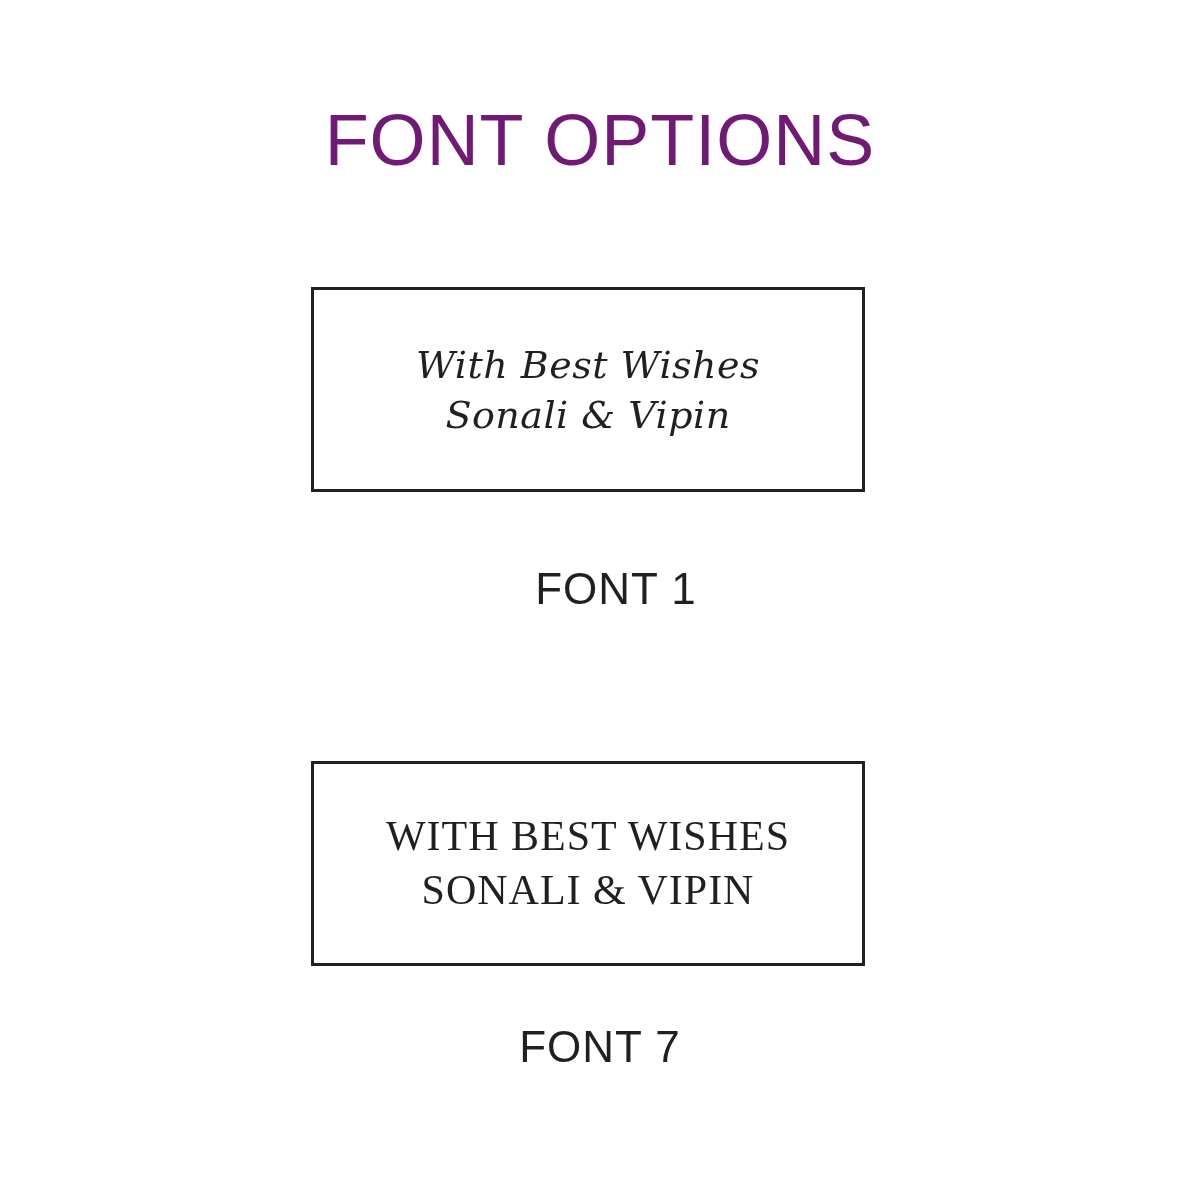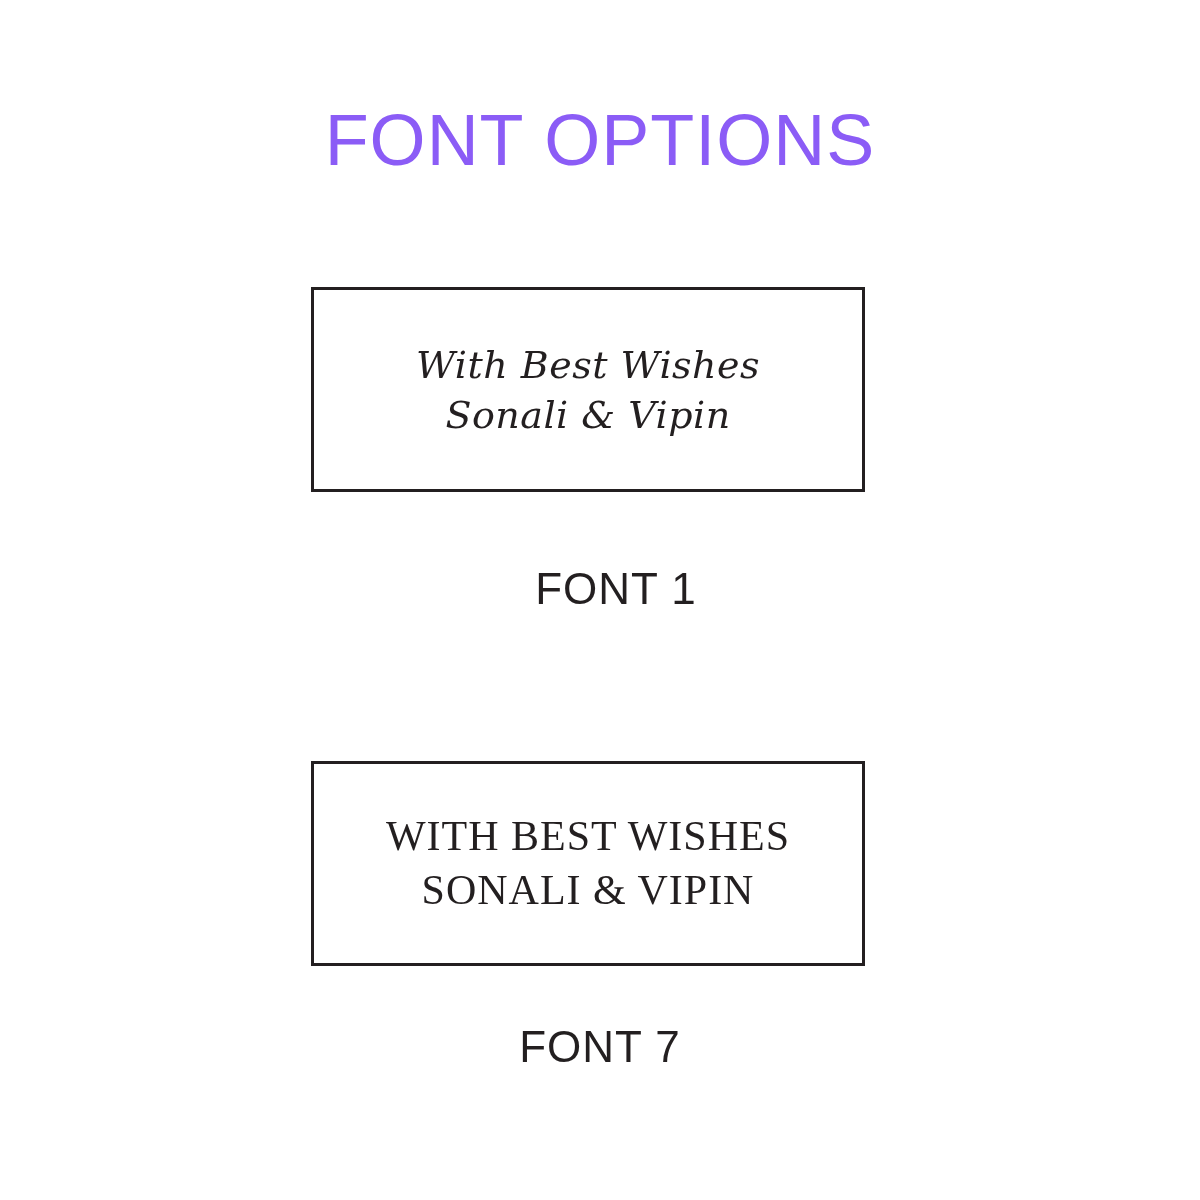--- a/index.html
+++ b/index.html
@@ -23,21 +23,21 @@
   .page-title {
     position: absolute;
     top: 104px;
     left: 0;
     width: 1200px;
     text-align: center;
     font-family: "Liberation Sans", sans-serif;
     font-size: 72px;
     font-weight: 400;
     letter-spacing: 1px;
-    color: #8b5cf6;
+    color: #701a75;
     line-height: 1.0;
   }
   .sample-block {
     position: absolute;
     left: 311px;
     width: 554px;
     border: 3px solid #231f20;
     box-sizing: border-box;
     background: #ffffff;
   }

